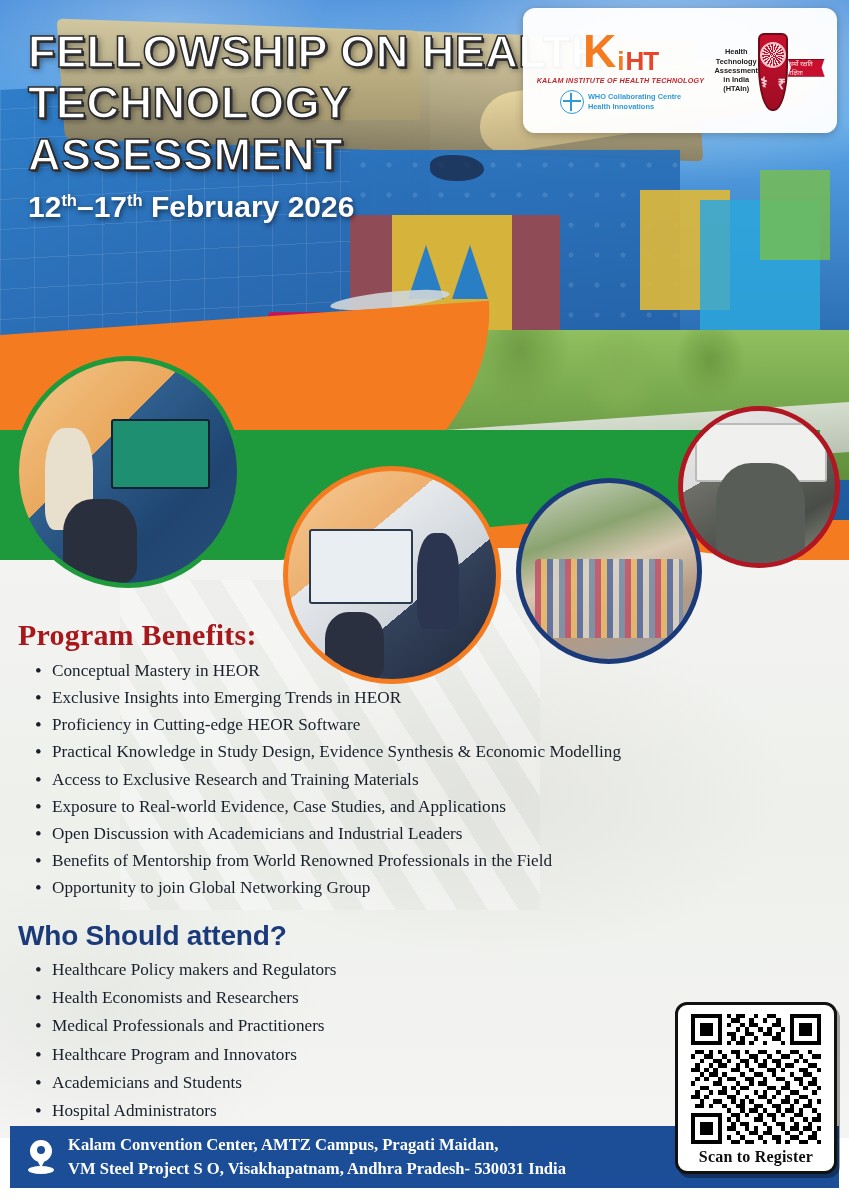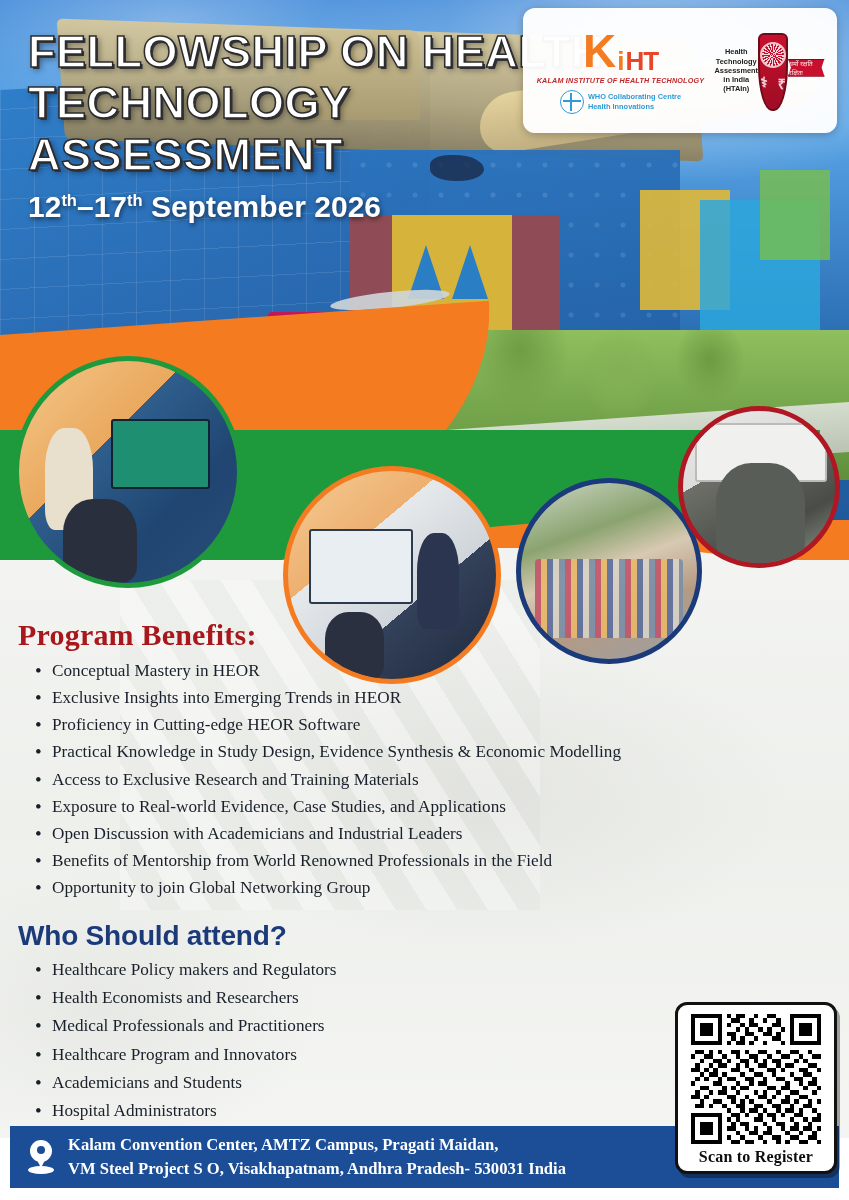--- a/index.html
+++ b/index.html
@@ -292,21 +292,21 @@
         <i></i>
         <b>PIVOT</b>
       </div>
   </div>
 
   <div class="title-wrap">
     <h1 class="ptitle">
       <span class="l2">FELLOWSHIP ON HEALTH</span>
       <span class="l2">TECHNOLOGY ASSESSMENT</span>
     </h1>
-    <div class="pdate"><span>12</span><sup>th</sup><span>–</span><span>17</span><sup>th</sup><span> September 2026</span></div>
+    <div class="pdate"><span>12</span><sup>th</sup><span>–</span><span>17</span><sup>th</sup><span> February 2026</span></div>
   </div>
 
   <div class="logo-card">
     <div class="kiht">
       <div class="kiht-row">
         <span class="kiht-k">K</span>
         <span class="kiht-i">i</span>
         <span class="kiht-ht">HT</span>
       </div>
       <div class="kiht-tag">KALAM INSTITUTE OF HEALTH TECHNOLOGY</div>

